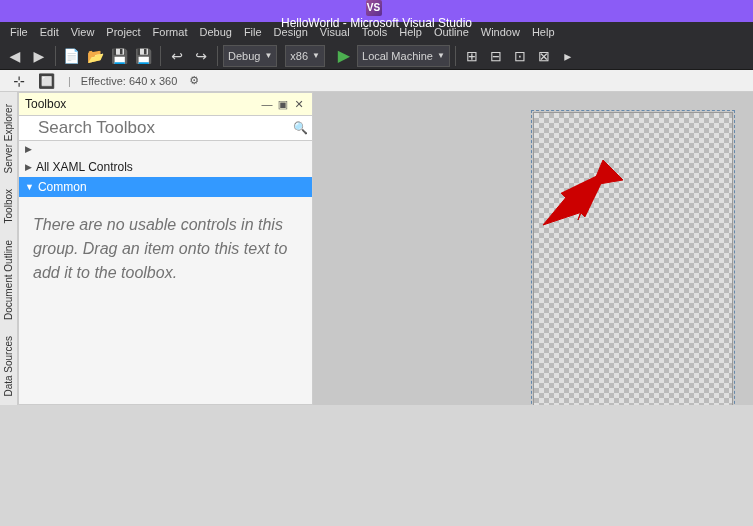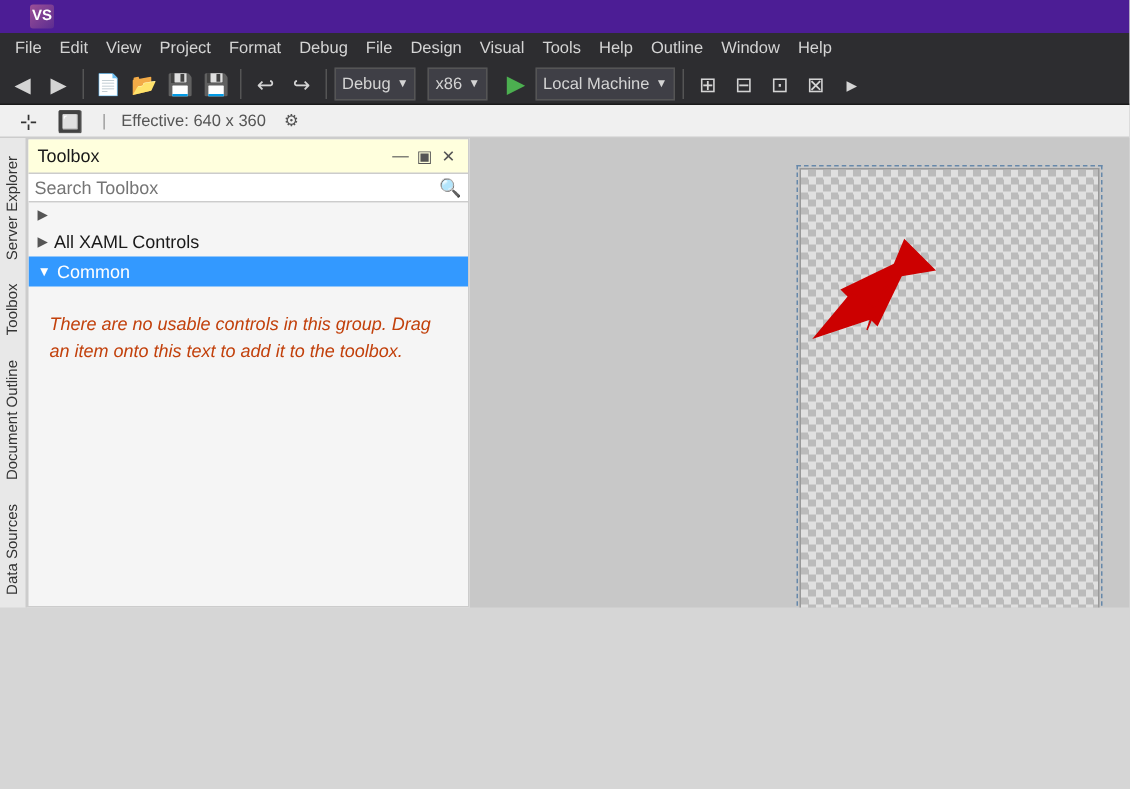--- a/index.html
+++ b/index.html
@@ -1,19 +1,19 @@
 <!DOCTYPE html>
 <html><head>
   <meta charset="utf-8">
   <style>
     * { margin: 0; padding: 0; box-sizing: border-box; }
     body { width: 753px; height: 526px; overflow: hidden; font-family: 'Segoe UI', sans-serif; font-size: 12px; background: #d6d6d6; }
 
     
-    #title-bar { background: #4c1d95; color: #fff; height: 22px; display: flex; align-items: center; padding: 0 20px; font-size: 12px; }
+    #title-bar { background: #8b5cf6; color: #fff; height: 22px; display: flex; align-items: center; padding: 0 20px; font-size: 12px; flex-direction: column; }
     #title-bar .vs-icon { width: 16px; height: 16px; margin-right: 6px; background: linear-gradient(135deg, #9B4F96, #5C2D91); border-radius: 2px; display: inline-block; font-size: 10px; color: white; text-align: center; line-height: 16px; font-weight: bold; }
 
     
     #menu-bar { background: #2d2d30; color: #d4d4d4; height: 20px; display: flex; align-items: center; padding: 0 4px; font-size: 11px; }
     #menu-bar span { padding: 2px 6px; cursor: pointer; }
 
     
     #toolbar { background: #2d2d30; height: 28px; display: flex; align-items: center; padding: 0 4px; gap: 2px; border-bottom: 1px solid #1a1a1a; }
     .tb-btn { width: 22px; height: 22px; background: transparent; border: 1px solid transparent; display: flex; align-items: center; justify-content: center; cursor: pointer; color: #d4d4d4; font-size: 14px; }
     .tb-separator { width: 1px; height: 20px; background: #555; margin: 0 3px; }
@@ -28,46 +28,47 @@
     #left-vtabs { width: 18px; background: #e8e8e8; display: flex; flex-direction: column; align-items: center; padding-top: 4px; gap: 0; border-right: 1px solid #ccc; }
     .vtab { writing-mode: vertical-rl; transform: rotate(180deg); font-size: 10px; color: #333; padding: 8px 2px; cursor: pointer; white-space: nowrap; }
 
     
     #toolbox-panel { width: 295px; background: #f5f5f5; border: 1px solid #ccc; display: flex; flex-direction: column; position: relative; z-index: 10; }
     #toolbox-header { background: #ffd; border-bottom: 1px solid #ccc; padding: 4px 6px; display: flex; align-items: center; justify-content: space-between; }
     #toolbox-title { font-size: 12px; font-weight: 500; color: #1a1a1a; }
     #toolbox-header-btns { display: flex; gap: 2px; }
     .hdr-btn { width: 14px; height: 14px; display: flex; align-items: center; justify-content: center; cursor: pointer; color: #555; font-size: 11px; }
     #toolbox-search { display: flex; align-items: center; border-bottom: 1px solid #ccc; background: #fff; padding: 2px 4px; }
-    #toolbox-search input { border: none; outline: none; flex: 1; font-size: 12px; background: transparent; color: #888; }
+    #toolbox-search input { border: none; outline: none; flex: 1; font-size: 17px; background: transparent; color: #888; margin-left: 15px; }
     #toolbox-search-icon { color: #888; font-size: 12px; }
     #toolbox-items { flex: 1; overflow-y: auto; }
     .toolbox-group { padding: 3px 6px; display: flex; align-items: center; gap: 4px; cursor: pointer; font-size: 12px; color: #1a1a1a; }
     .toolbox-group-active { background: #3399ff; color: #fff; }
     .expand-arrow { font-size: 9px; color: #555; }
     .expand-arrow-white { font-size: 9px; color: #fff; }
-    #toolbox-general-content { padding: 16px 14px; font-size: 12px; color: #c2410c; line-height: 1.5; font-style: italic; }
+    #toolbox-general-content { padding: 16px 14px; font-size: 16px; color: #737373; line-height: 1.5; font-style: italic; }
 
     
     #canvas-area { flex: 1; background: #c8c8c8; display: flex; align-items: center; justify-content: center; position: relative; overflow: hidden; }
     #design-surface { width: 200px; height: 330px; position: absolute; top: 20px; right: 20px; background: repeating-conic-gradient(#bbb 0% 25%, #e0e0e0 0% 50%) 0 0 / 10px 10px; border: 1px solid #999; }
     #design-surface-border { position: absolute; top: 18px; right: 18px; width: 204px; height: 334px; border: 1px dashed #6688aa; pointer-events: none; }
 
     
     #red-arrow { position: absolute; left: 220px; top: 58px; z-index: 20; pointer-events: none; }
 
     
     #content-wrap { display: flex; flex-direction: column; flex: 1; }
     #body-area { display: flex; flex: 1; }
   </style>
 </head>
 <body>
 
 <div id="title-bar">
   <span class="vs-icon">VS</span>
+  <span>HelloWorld - Microsoft Visual Studio</span>
 </div>
 
 <div id="menu-bar">
   <span>File</span>
   <span>Edit</span>
   <span>View</span>
   <span>Project</span>
   <span>Format</span>
   <span>Debug</span>
   <span>File</span>

